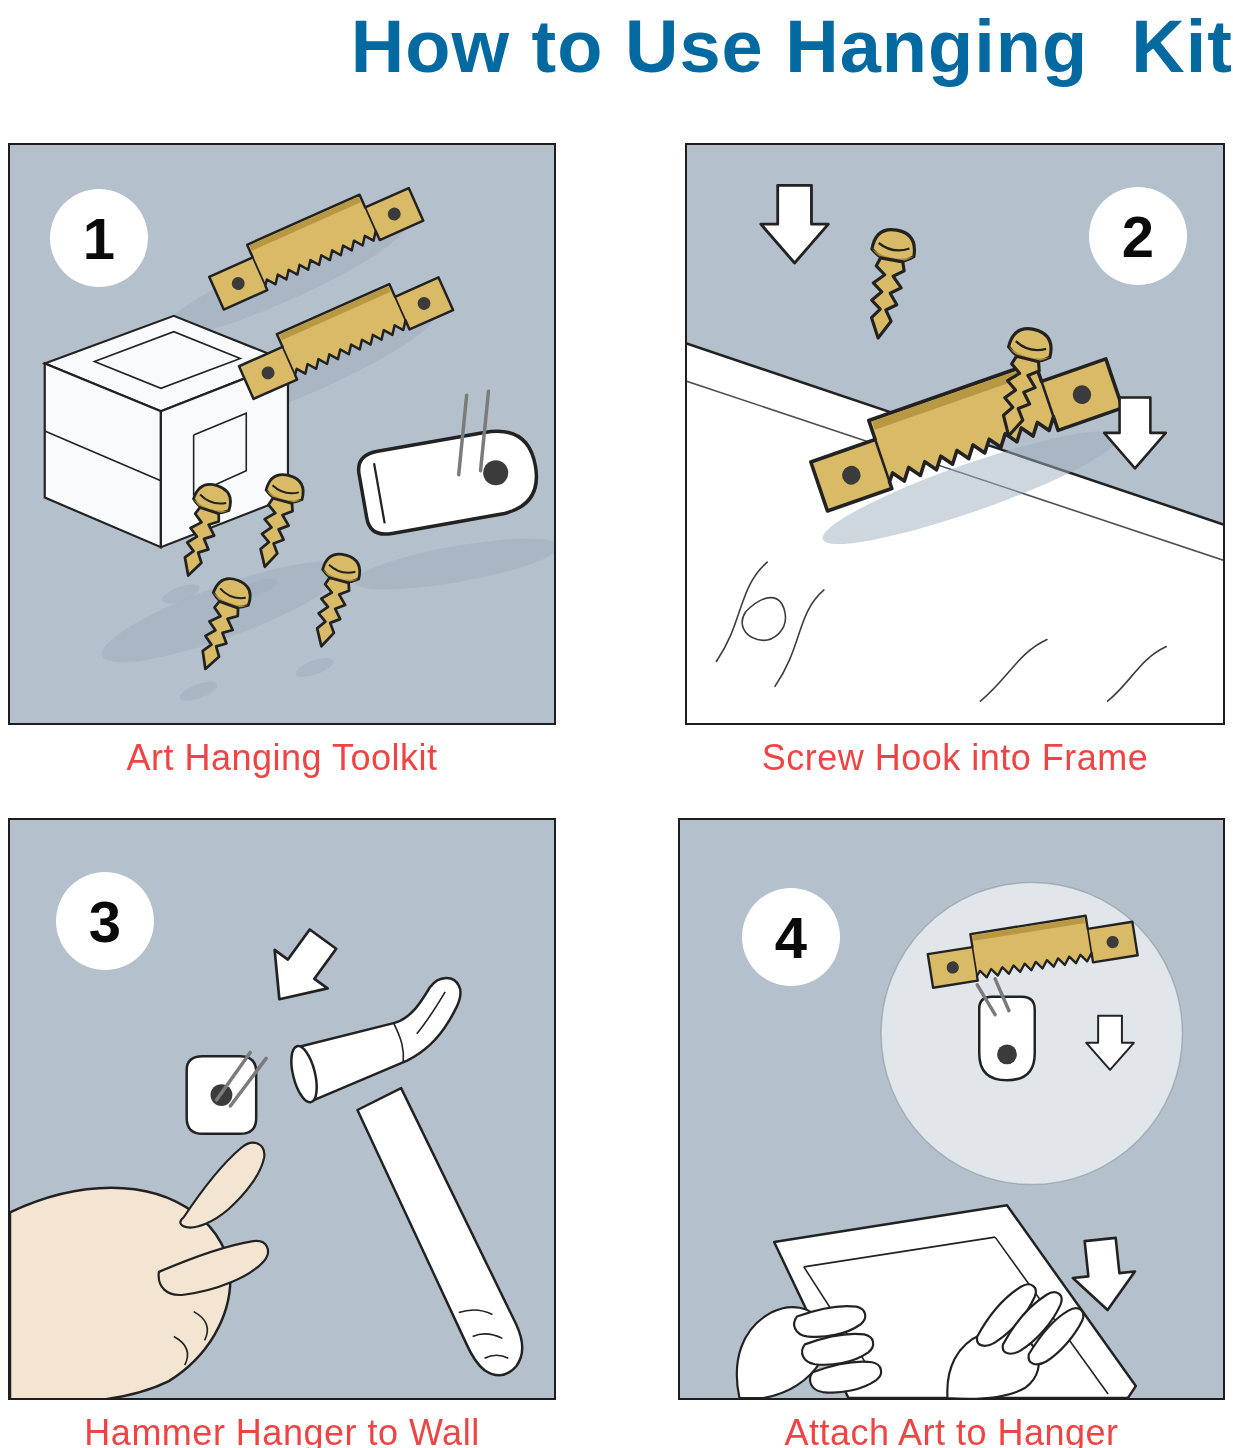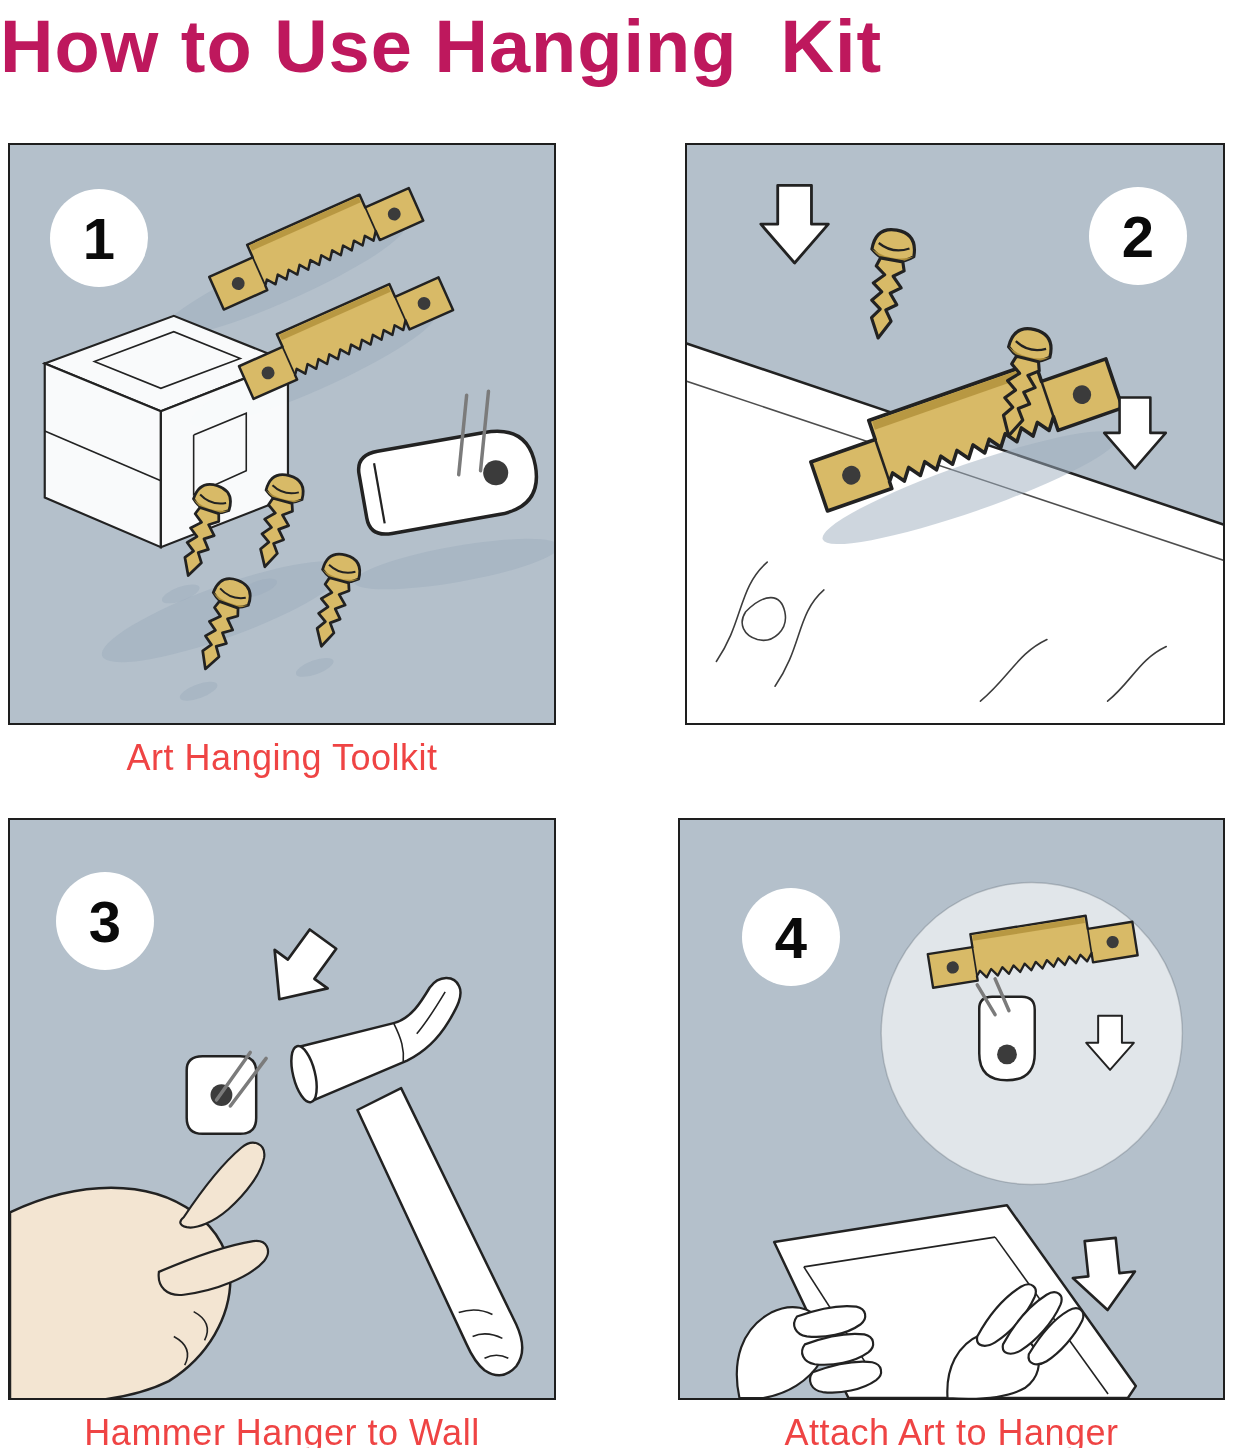--- a/index.html
+++ b/index.html
@@ -11,22 +11,22 @@
     --shadow:#9dadbd;
     --hole:#3b3b3b;
   }
   *{box-sizing:border-box;}
   html,body{margin:0;padding:0;}
   body{
     width:1233px;height:1448px;background:#ffffff;position:relative;
     font-family:"Liberation Sans", sans-serif;overflow:hidden;
   }
   .title{
-    position:absolute;top:0;left:0;width:100%;text-align:left;margin:0;padding-top:4px;
-    font-size:74px;font-weight:600;letter-spacing:1px;color:#be185d;white-space:pre;
+    position:absolute;top:0;left:0;width:100%;text-align:right;margin:0;padding-top:4px;
+    font-size:74px;font-weight:600;letter-spacing:1px;color:#0369a1;white-space:pre;
   }
   .step{position:absolute;}
   .panel{
     position:relative;background:var(--panel-background);
     border:2px solid #1e1e1e;overflow:hidden;
   }
   .panel svg.art{display:block;width:100%;height:100%;}
   .badge{
     position:absolute;width:98px;height:98px;border-radius:50%;background:#ffffff;
     display:flex;align-items:center;justify-content:center;
@@ -149,20 +149,21 @@
       <use href="#screw" xlink:href="#screw" transform="translate(212,100) rotate(10) scale(1.45)"></use>
       <use href="#screw" xlink:href="#screw" transform="translate(352,200) rotate(14) scale(1.45)"></use>
 
       <use href="#arrow" xlink:href="#arrow" transform="translate(110,82) scale(1.15)"></use>
       <use href="#arrow" xlink:href="#arrow" transform="translate(458,292) scale(1.05)"></use>
     </svg>
     <div class="badge p2">
         <span>2</span>
       </div>
   </div>
+  <div class="caption">Screw Hook into Frame</div>
 </section>
 
 <section class="step" style="left:8px;top:818px;width:548px">
   <div class="panel" style="height:582px">
     <svg class="art" viewBox="0 0 548 582" preserveAspectRatio="none">
 
       <use href="#arrow" xlink:href="#arrow" transform="translate(292,152) rotate(36) scale(1.1)"></use>
 
       <g>
         <path class="white os" stroke-width="2.5" d="M178,252 Q178,238 194,238 L232,238 Q248,238 248,254 L248,300 Q248,316 232,316 L194,316 Q178,316 178,300 Z"></path>

